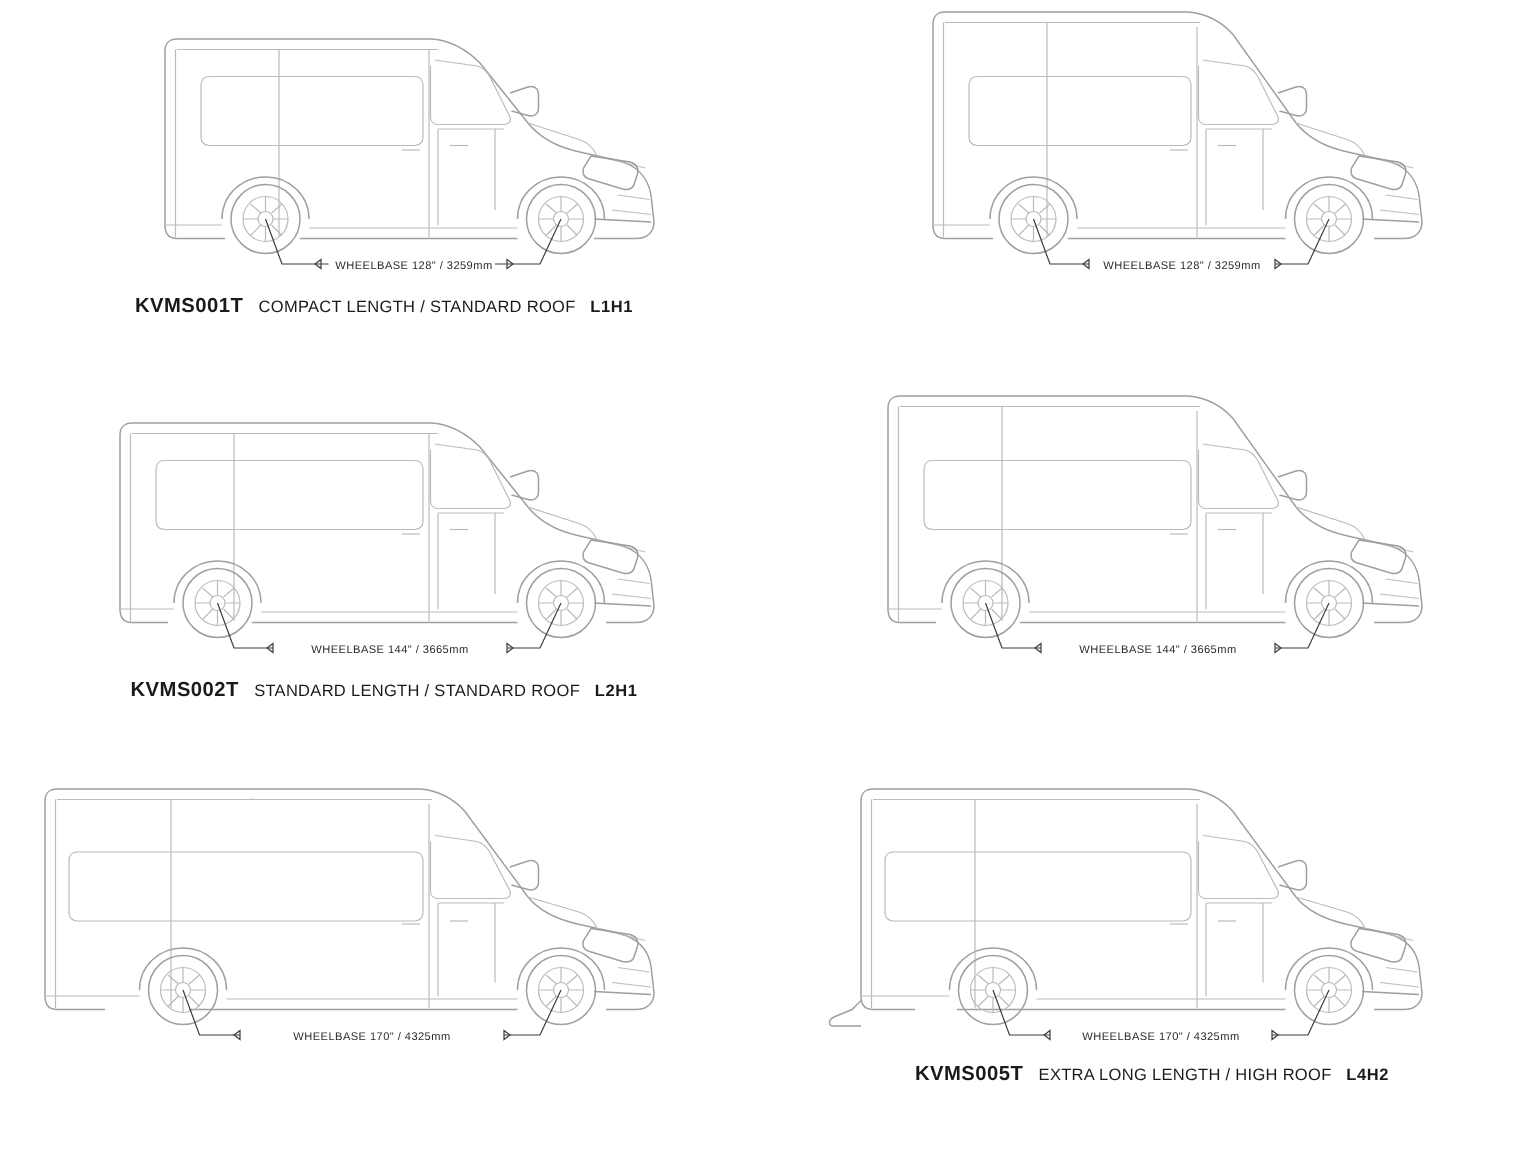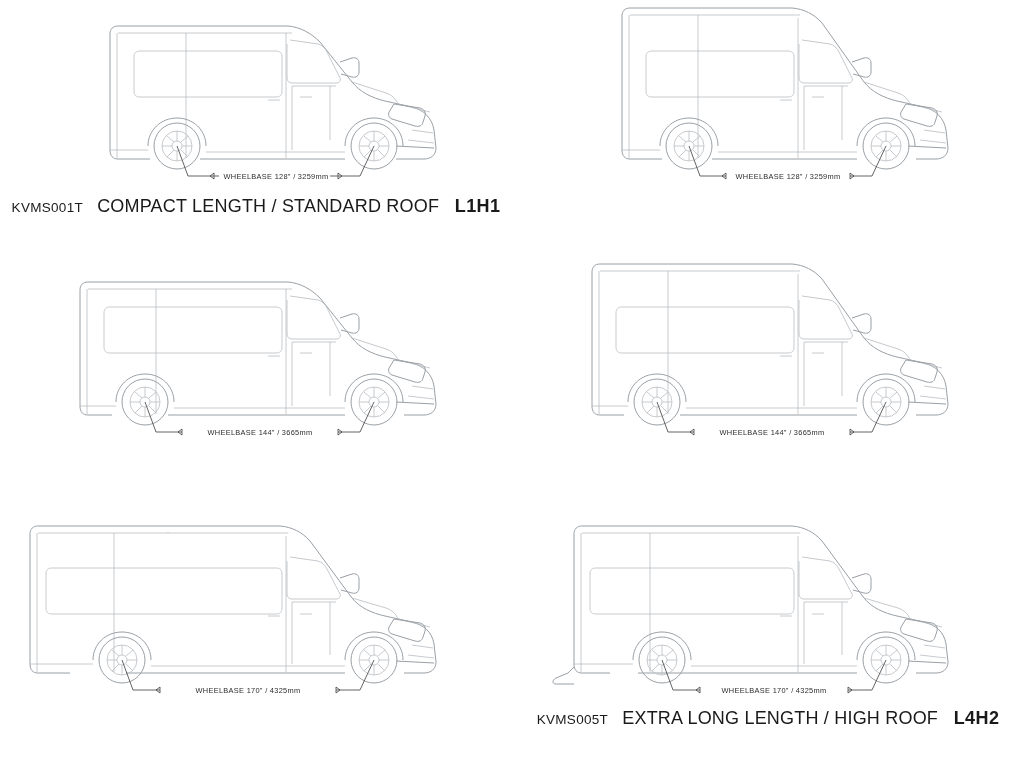--- a/index.html
+++ b/index.html
@@ -42,27 +42,27 @@
   }
   .caption {
     position: relative;
     width: 100%;
     text-align: center;
     font-size: 12.5px;
     letter-spacing: 0.2px;
     white-space: nowrap;
   }
   .caption .code {
-    font-weight: normal;
+    font-weight: bold;
     font-size: 13.5px;
     letter-spacing: 0.3px;
   }
   .caption .desc {
     font-weight: normal;
-    font-size: 18px;
+    font-size: 11px;
     letter-spacing: 0.2px;
     margin-top: 23px;
   }
   .caption .desc .trim {
     font-weight: bold;
     letter-spacing: 0.4px;
   }
   
   .ln { fill: none; stroke: #9aa0a6; stroke-width: 1; }
   .ln-thin { fill: none; stroke: #b7bcc1; stroke-width: 0.8; }
@@ -249,20 +249,27 @@
         <g>
           <path class="dim-line" d="M145 146 L156 176 L182 176"></path>
           <path class="dim-line" d="M374 146 L360 176 L338 176"></path>
           <path class="dim-line" d="M182 173 L178 176 L182 179 Z"></path>
           <path class="dim-line" d="M338 173 L342 176 L338 179 Z"></path>
         </g>
         <text class="dim-text" x="260" y="179" text-anchor="middle">
           <tspan>WHEELBASE  144" / 3665mm</tspan>
         </text>
       </svg>
+    </div>
+    <div class="caption">
+      <span class="code">KVMS002T</span>
+      <span class="desc">
+        &nbsp;&nbsp;<span>STANDARD LENGTH / STANDARD ROOF</span>
+        &nbsp;&nbsp;<span class="trim">L2H1</span>
+      </span>
     </div>
   </div>
 
   <div class="cell">
     <div class="van-art">
       <svg viewBox="0 0 512 196" preserveAspectRatio="xMidYMid meet" aria-hidden="true">
         <g transform="translate(0,0)">
           <path class="ln" d="M88 8 L280 8 C292 9 302 14 310 23 L352 82 C360 92 372 98 385 101 L412 107 C424 110 432 118 434 130 L436 148 C436 155 431 159 424 159 L404 159"></path>
           <path class="ln" d="M88 8 C83 8 80 11 80 16 L80 150 C80 156 83 159 88 159 L112 159"></path>
           <path class="ln" d="M168 159 L345 159"></path>

